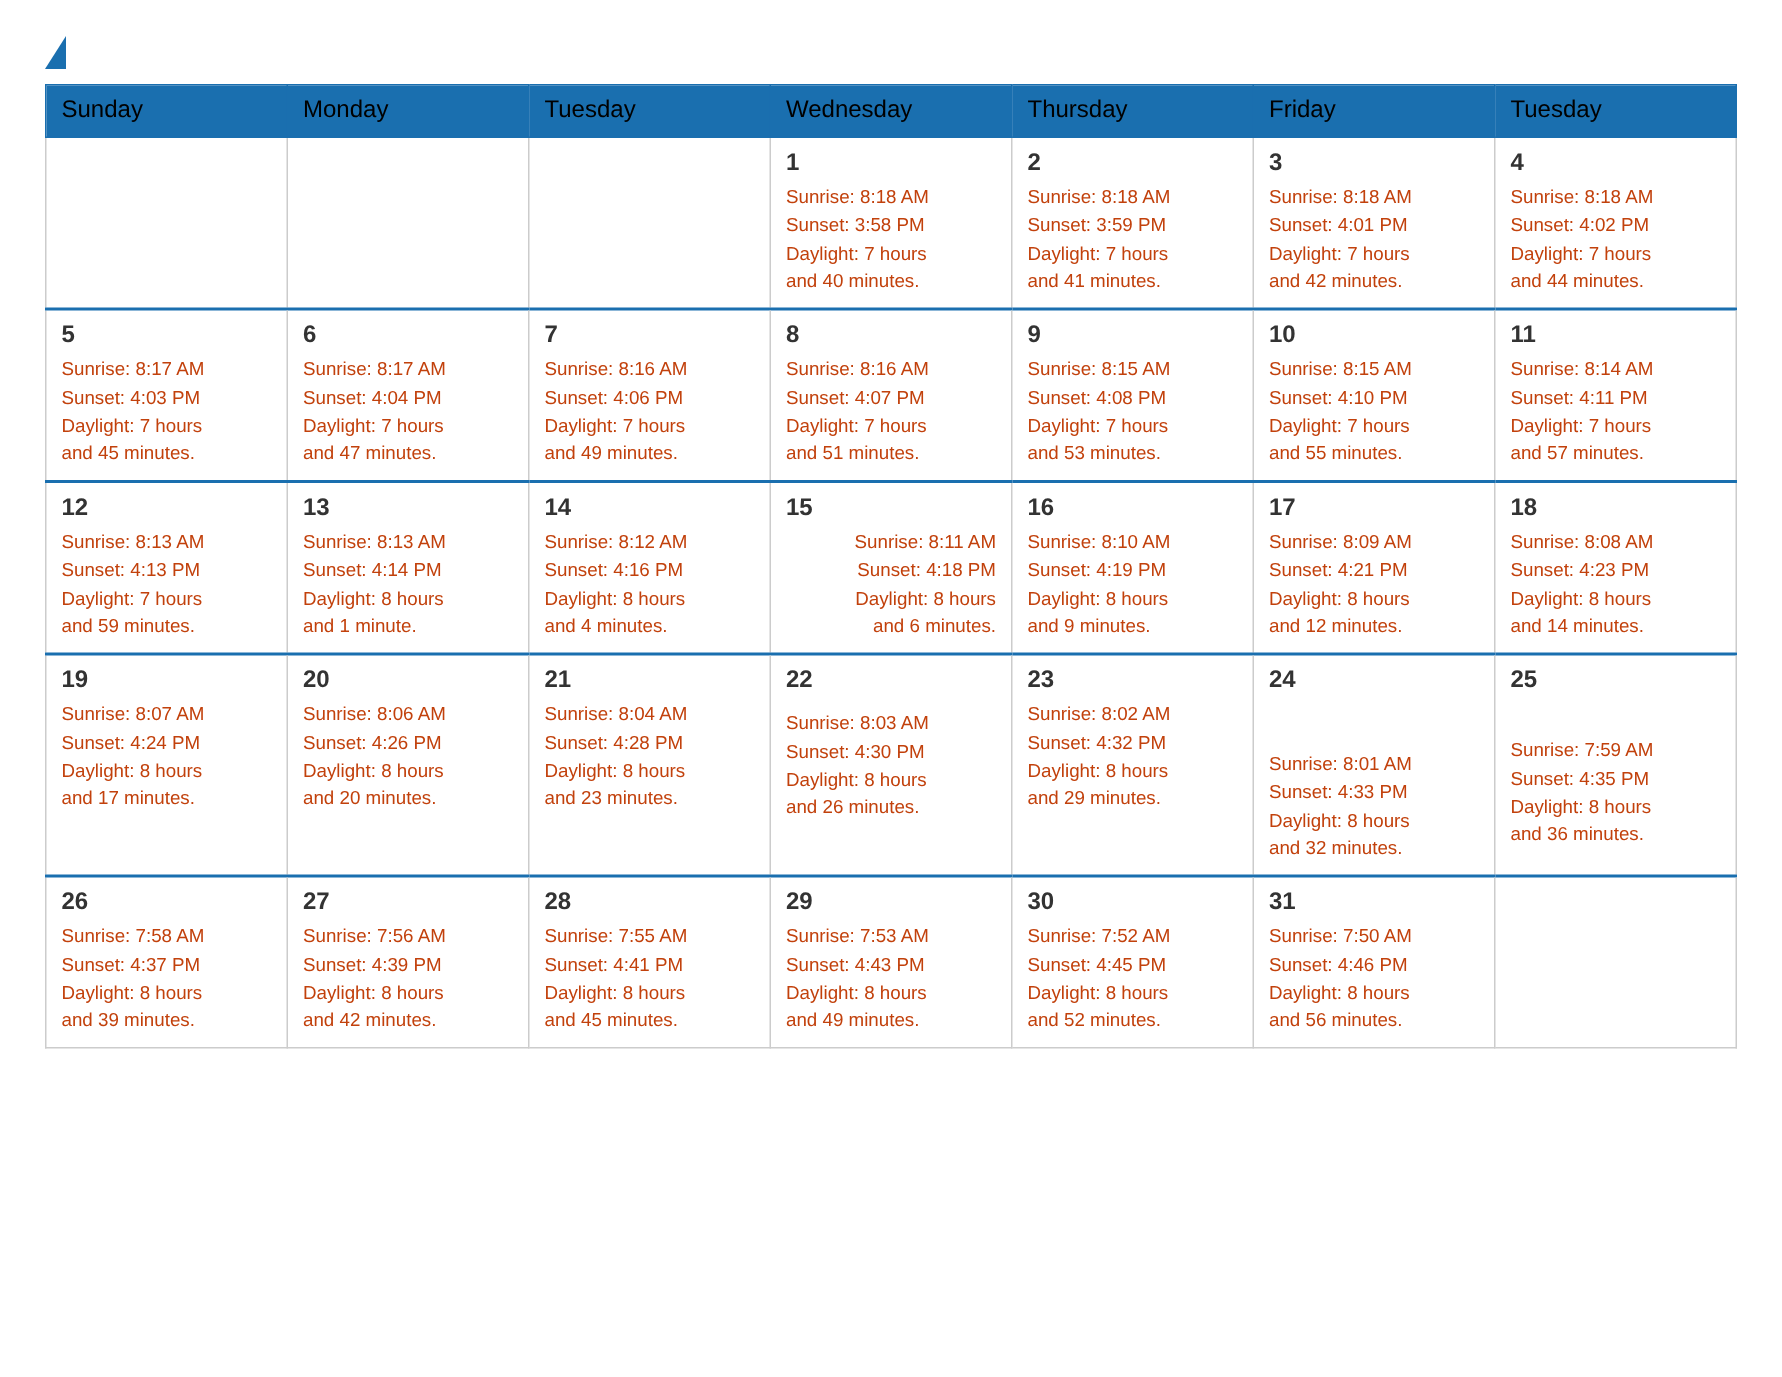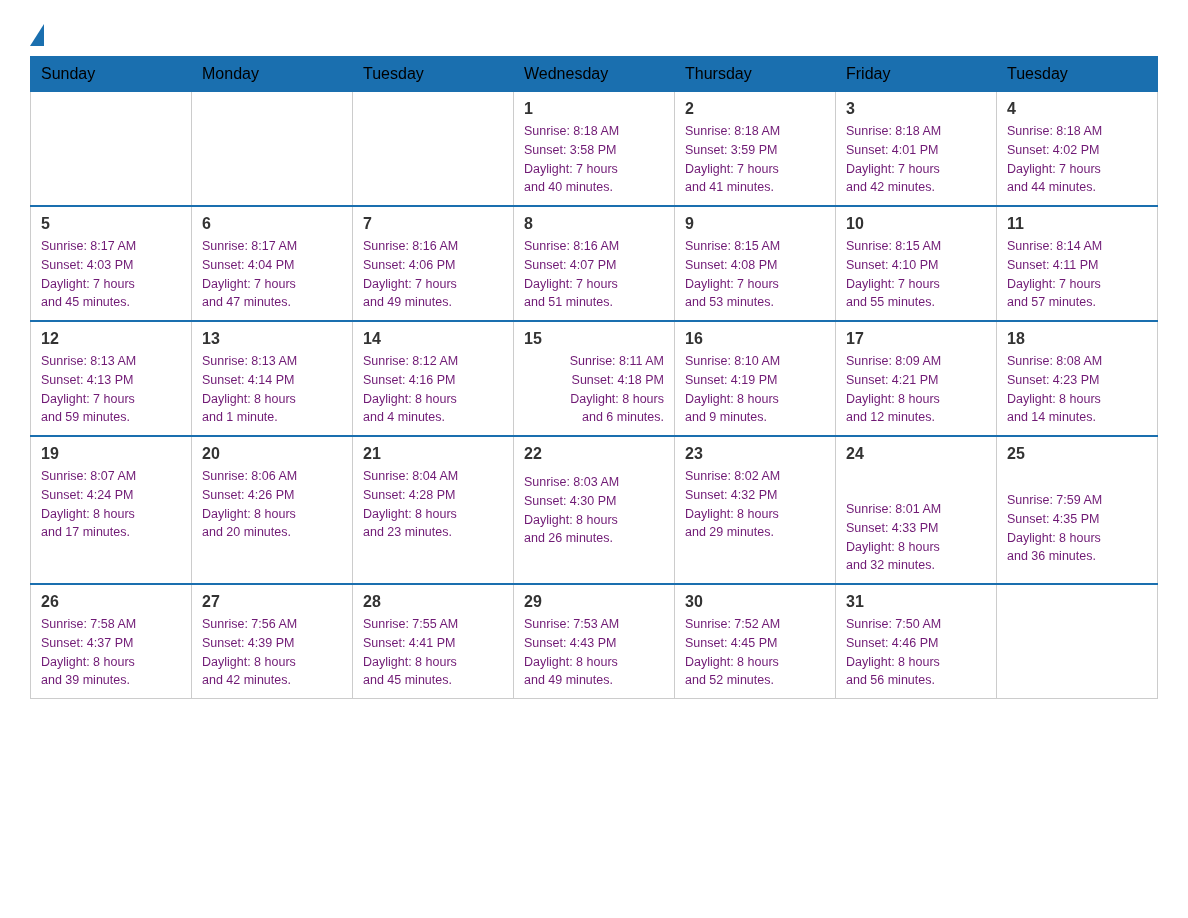--- a/index.html
+++ b/index.html
@@ -83,21 +83,21 @@
     }
     .day-number {
       font-size: 16px;
       font-weight: bold;
       margin-bottom: 4px;
       display: block;
     }
     .day-info {
       font-size: 12.5px;
       line-height: 1.5;
-      color: #701a75;
+      color: #c2410c;
     }
     .row-separator td {
       border-top: 2px solid #1a6faf;
     }
   </style>
 </head>
 <body>
 
 <div class="header">
   <div class="logo">

